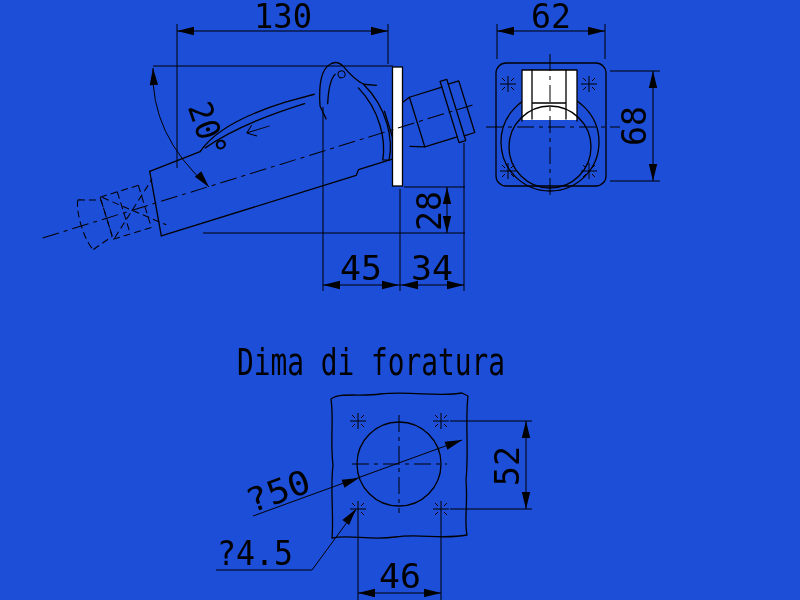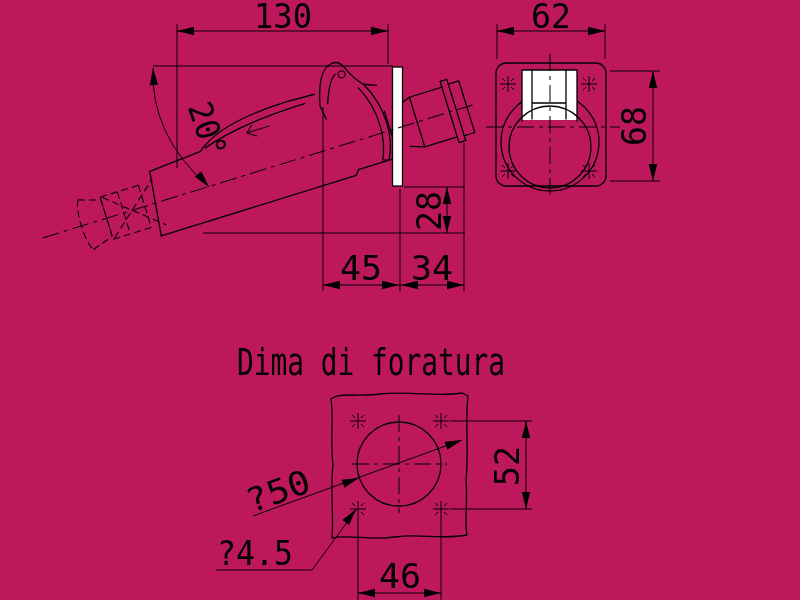--- a/index.html
+++ b/index.html
@@ -1,16 +1,16 @@
 <!DOCTYPE html>
 <html><head>
 <meta charset="utf-8">
 <style>
   html,body{margin:0;padding:0;background:#fff;}
-  .stage{position:relative;width:800px;height:600px;background:#be185d;overflow:hidden;}
+  .stage{position:relative;width:800px;height:600px;background:#1d4ed8;overflow:hidden;}
   svg{display:block;}
   .obj{stroke:#000;fill:none;stroke-width:1.3;stroke-linecap:round;stroke-linejoin:round;}
   .thin{stroke:#000;fill:none;stroke-width:1;}
   .dash{stroke:#000;fill:none;stroke-width:1.05;stroke-dasharray:7 4;}
   .cl{stroke:#000;fill:none;stroke-width:1;stroke-dasharray:17 5 4 5;}
   .arr{fill:#000;stroke:none;}
   .wfill{fill:#ffffff;stroke:none;}
   text{fill:#000;font-family:"DejaVu Sans Mono","Liberation Mono",monospace;font-weight:400;}
   .dim{font-size:33px;}
   .ttl{font-size:38px;}

